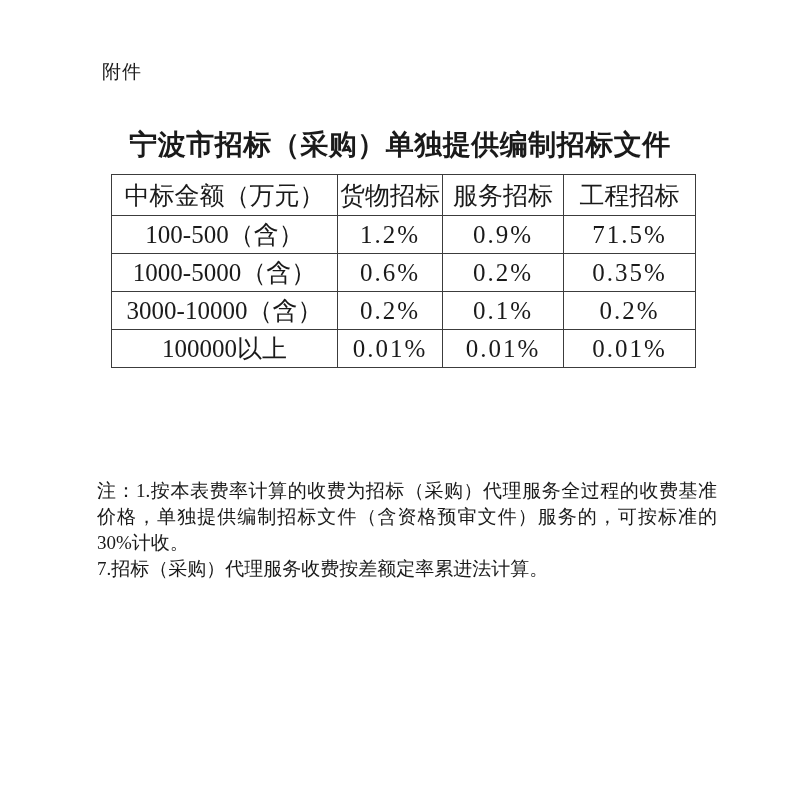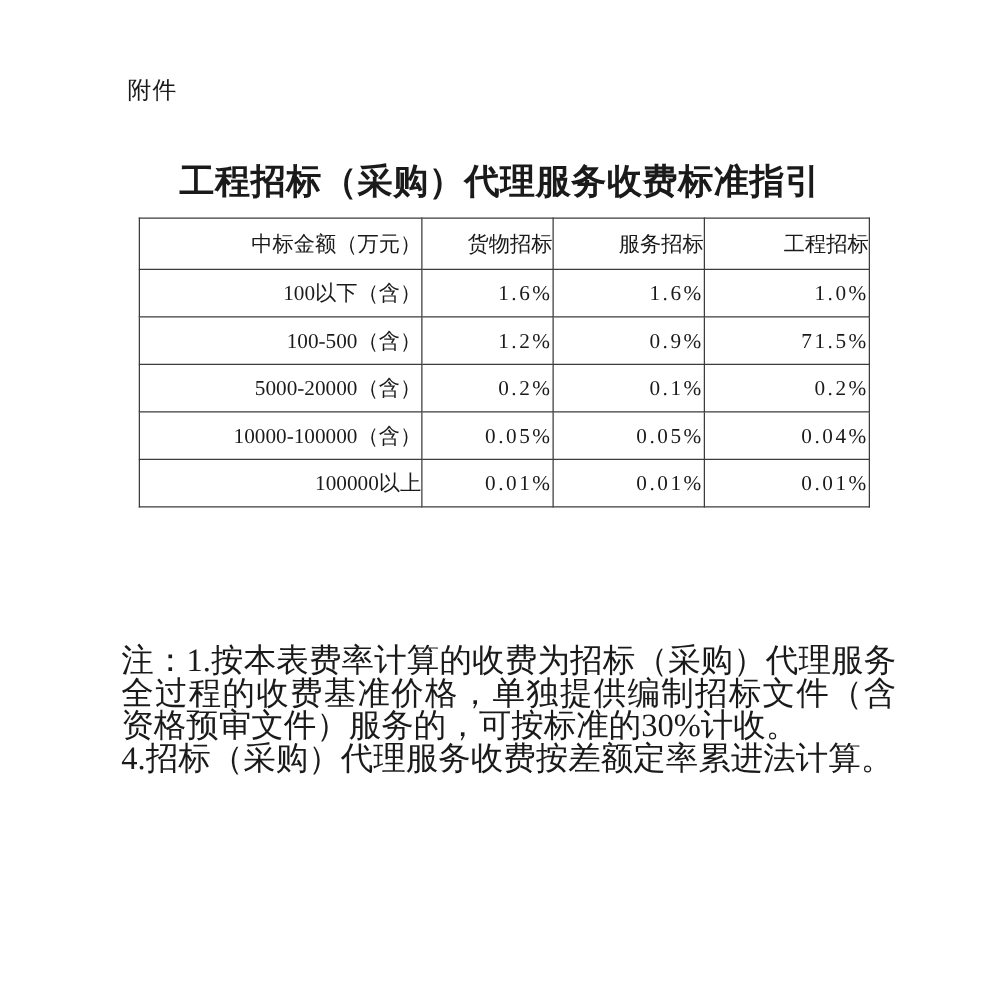--- a/index.html
+++ b/index.html
@@ -39,101 +39,95 @@
     position: absolute;
     left: 111px;
     top: 174px;
     width: 584px;
     border-collapse: collapse;
     table-layout: fixed;
   }
   .fee-table th,
   .fee-table td {
     border: 1px solid #3c3c3c;
-    text-align: right;
+    text-align: center;
     vertical-align: middle;
-    font-size: 17px;
+    font-size: 25px;
     font-weight: normal;
     padding: 0;
     overflow: hidden;
     white-space: nowrap;
   }
   .fee-table th { height: 40px; }
   .fee-table td { height: 37px; }
   .fee-table td.num { letter-spacing: 2px; }
   .notes {
     position: absolute;
     left: 97px;
-    top: 516px;
+    top: 478px;
     width: 620px;
-    font-size: 26px;
+    font-size: 19px;
     line-height: 26px;
     text-align: justify;
   }
   .notes p {
     margin: 0;
     padding: 0;
   }
 </style>
 </head>
 <body>
 
 <div class="page">
 
   <div class="attachment">附件</div>
 
-  <h1 class="title">工程招标（采购）代理服务收费标准指引</h1>
+  <h1 class="title">宁波市招标（采购）单独提供编制招标文件</h1>
 
   <table class="fee-table">
     <colgroup>
       <col style="width:226px">
       <col style="width:105px">
       <col style="width:121px">
       <col style="width:132px">
     </colgroup>
     <thead>
       <tr>
         <th>中标金额（万元）</th>
         <th>货物招标</th>
         <th>服务招标</th>
         <th>工程招标</th>
       </tr>
     </thead>
     <tbody>
       <tr>
-        <td>100以下（含）</td>
-        <td class="num">1.6%</td>
-        <td class="num">1.6%</td>
-        <td class="num">1.0%</td>
-      </tr>
-      <tr>
         <td>100-500（含）</td>
         <td class="num">1.2%</td>
         <td class="num">0.9%</td>
         <td class="num">71.5%</td>
       </tr>
       <tr>
-        <td>5000-20000（含）</td>
+        <td>1000-5000（含）</td>
+        <td class="num">0.6%</td>
+        <td class="num">0.2%</td>
+        <td class="num">0.35%</td>
+      </tr>
+      <tr>
+        <td>3000-10000（含）</td>
         <td class="num">0.2%</td>
         <td class="num">0.1%</td>
         <td class="num">0.2%</td>
-      </tr>
-      <tr>
-        <td>10000-100000（含）</td>
-        <td class="num">0.05%</td>
-        <td class="num">0.05%</td>
-        <td class="num">0.04%</td>
       </tr>
       <tr>
         <td>100000以上</td>
         <td class="num">0.01%</td>
         <td class="num">0.01%</td>
         <td class="num">0.01%</td>
       </tr>
     </tbody>
   </table>
 
   <div class="notes">
     <p>注：1.按本表费率计算的收费为招标（采购）代理服务全过程的收费基准价格，单独提供编制招标文件（含资格预审文件）服务的，可按标准的30%计收。</p>
-    <p>4.招标（采购）代理服务收费按差额定率累进法计算。</p>
+    <p>7.招标（采购）代理服务收费按差额定率累进法计算。</p>
   </div>
 
 </div>
 
 </body></html>

